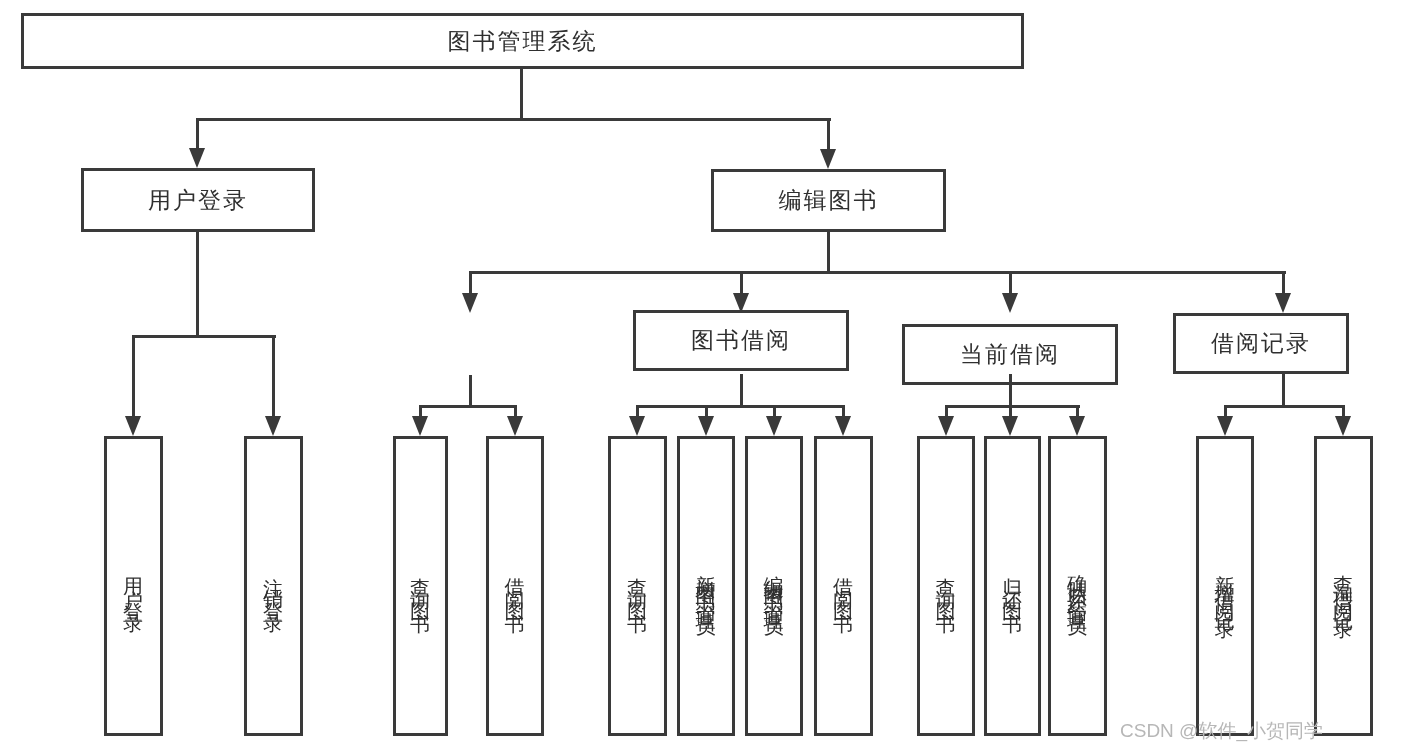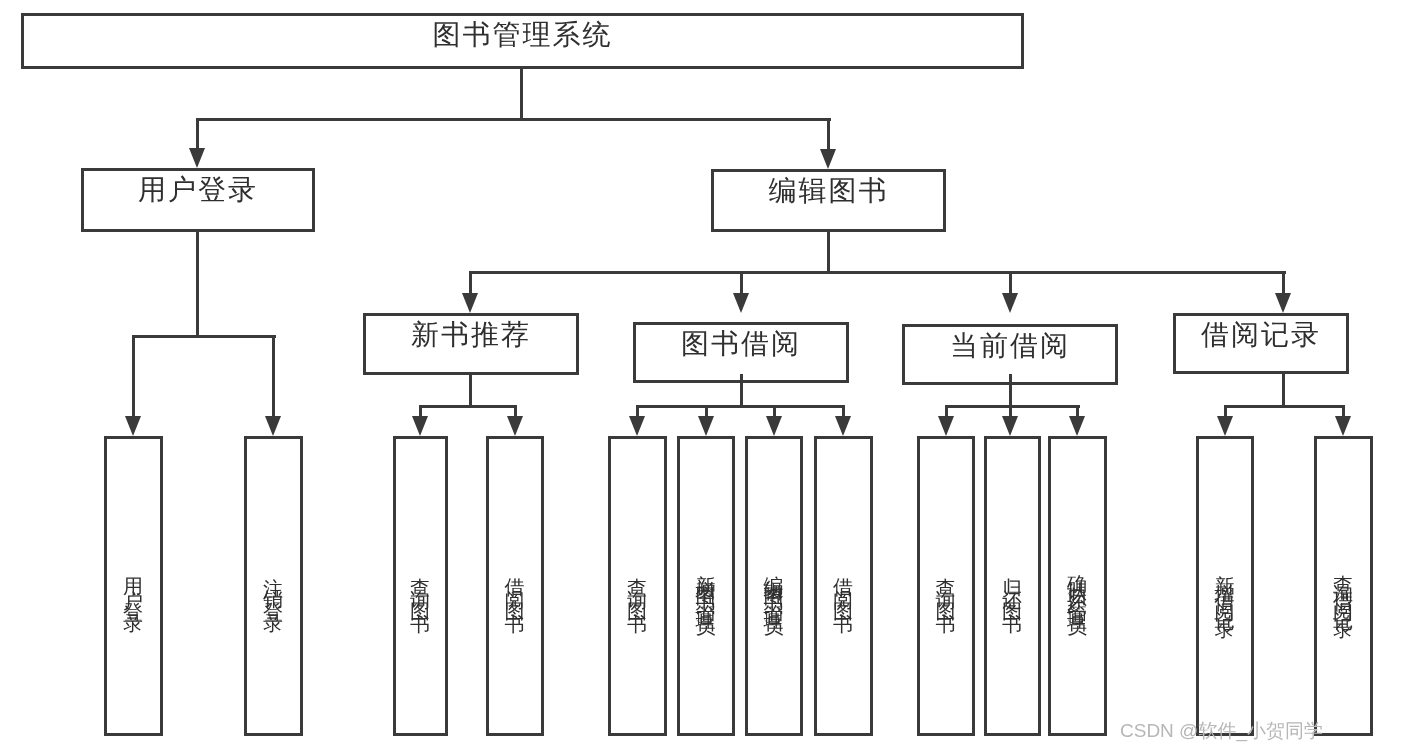--- a/index.html
+++ b/index.html
@@ -15,23 +15,23 @@
     width:1405px;height:747px;
     background:var(--bg);
     overflow:hidden;
   }
   
   .box{
     position:absolute;
     box-sizing:border-box;
     border:3px solid var(--line);
     background:#fff;
-    display:flex;align-items:flex-start;justify-content:center;
+    display:flex;align-items:center;justify-content:center;
     color:var(--text);
-    font-size:28px;
+    font-size:23px;
     letter-spacing:2px;
     white-space:nowrap;
   }
   
   .vbox{
     position:absolute;
     box-sizing:border-box;
     border:3px solid var(--line);
     background:#fff;
     display:flex;align-items:center;justify-content:center;
@@ -72,24 +72,21 @@
     <span>图书管理系统</span>
   </div>
 
   <div class="box" style="left:81px;top:168px;width:234px;height:64px">
     <span>用户登录</span>
   </div>
   <div class="box" style="left:711px;top:169px;width:235px;height:63px">
     <span>编辑图书</span>
   </div>
 
-  <div class="box" style="left:363px;top:313px;width:216px;height:62px">
-    <span>新书推荐</span>
-  </div>
-  <div class="box" style="left:633px;top:322px;width:216px;height:61px">
+  <div class="box" style="left:633px;top:310px;width:216px;height:61px">
     <span>图书借阅</span>
   </div>
   <div class="box" style="left:902px;top:324px;width:216px;height:61px">
     <span>当前借阅</span>
   </div>
   <div class="box" style="left:1173px;top:313px;width:176px;height:61px">
     <span>借阅记录</span>
   </div>
 
   <div class="vbox ls-s" style="left:104px;top:436px;width:59px;height:300px">

